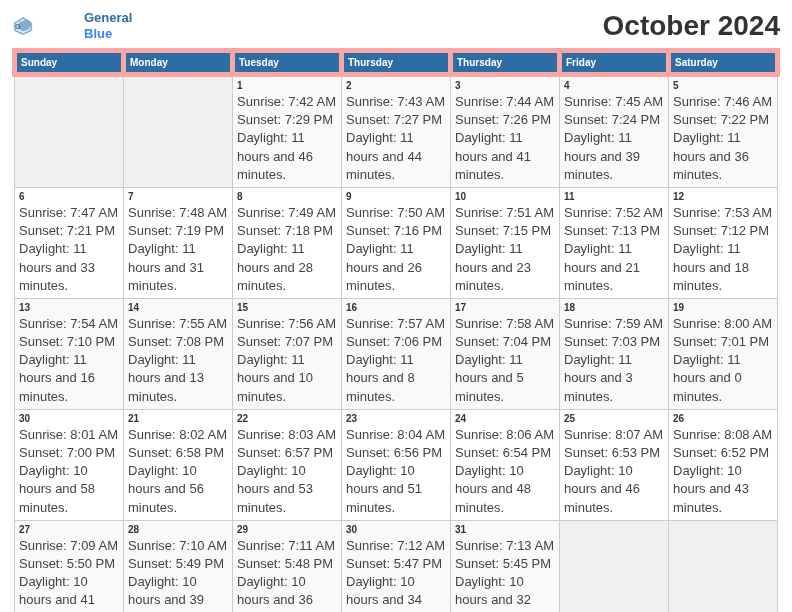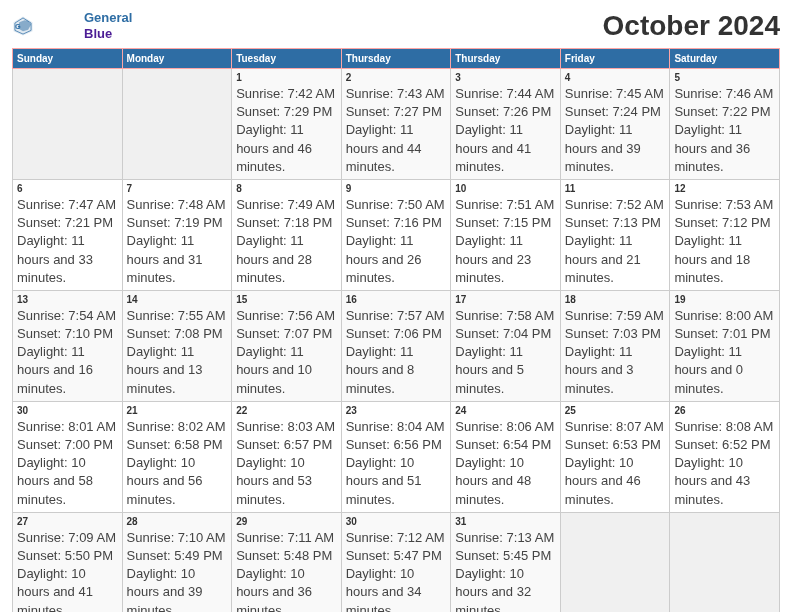--- a/index.html
+++ b/index.html
@@ -56,21 +56,21 @@
       width: 100%;
       border-collapse: collapse;
       font-size: 9.5px;
     }
     .calendar thead tr th {
       background: #2e6da4;
       color: #fff;
       padding: 4px 4px;
       text-align: left;
       font-size: 10px;
-      border: 1px solid #fca5a5;
+      border: 5px solid #fca5a5;
     }
     .calendar tbody tr td {
       border: 1px solid #ccc;
       vertical-align: top;
       padding: 3px 4px;
       width: 113px;
       min-height: 70px;
       height: 80px;
       background: #fff;
     }
@@ -103,21 +103,21 @@
   <div class="header">
     <div class="logo">
       <svg class="logo-icon" viewBox="0 0 30 30">
         <polygon points="15,2 28,10 28,22 15,28 2,22 2,10" fill="#2e6da4" opacity="0.15"></polygon>
         <polygon points="15,4 26,11 26,21 15,26 4,21 4,11" fill="none" stroke="#2e6da4" stroke-width="1"></polygon>
         <polygon points="22,8 26,13 22,20 15,22 8,18 10,10 17,7" fill="#2e6da4" opacity="0.5"></polygon>
         <text x="4" y="19" font-size="10" fill="#2e6da4" font-weight="bold" font-family="Arial">G</text>
       </svg>
       <div class="logo-text">
         <div><span>General</span></div>
-        <div><span style="color:#4c1d95">Blue</span></div>
+        <div><span style="color:#3b82f6">Blue</span></div>
       </div>
     </div>
     <div class="title-block">
       <div class="main-title">October 2024</div>
     </div>
   </div>
 
   <table class="calendar">
     <thead>
       <tr>

